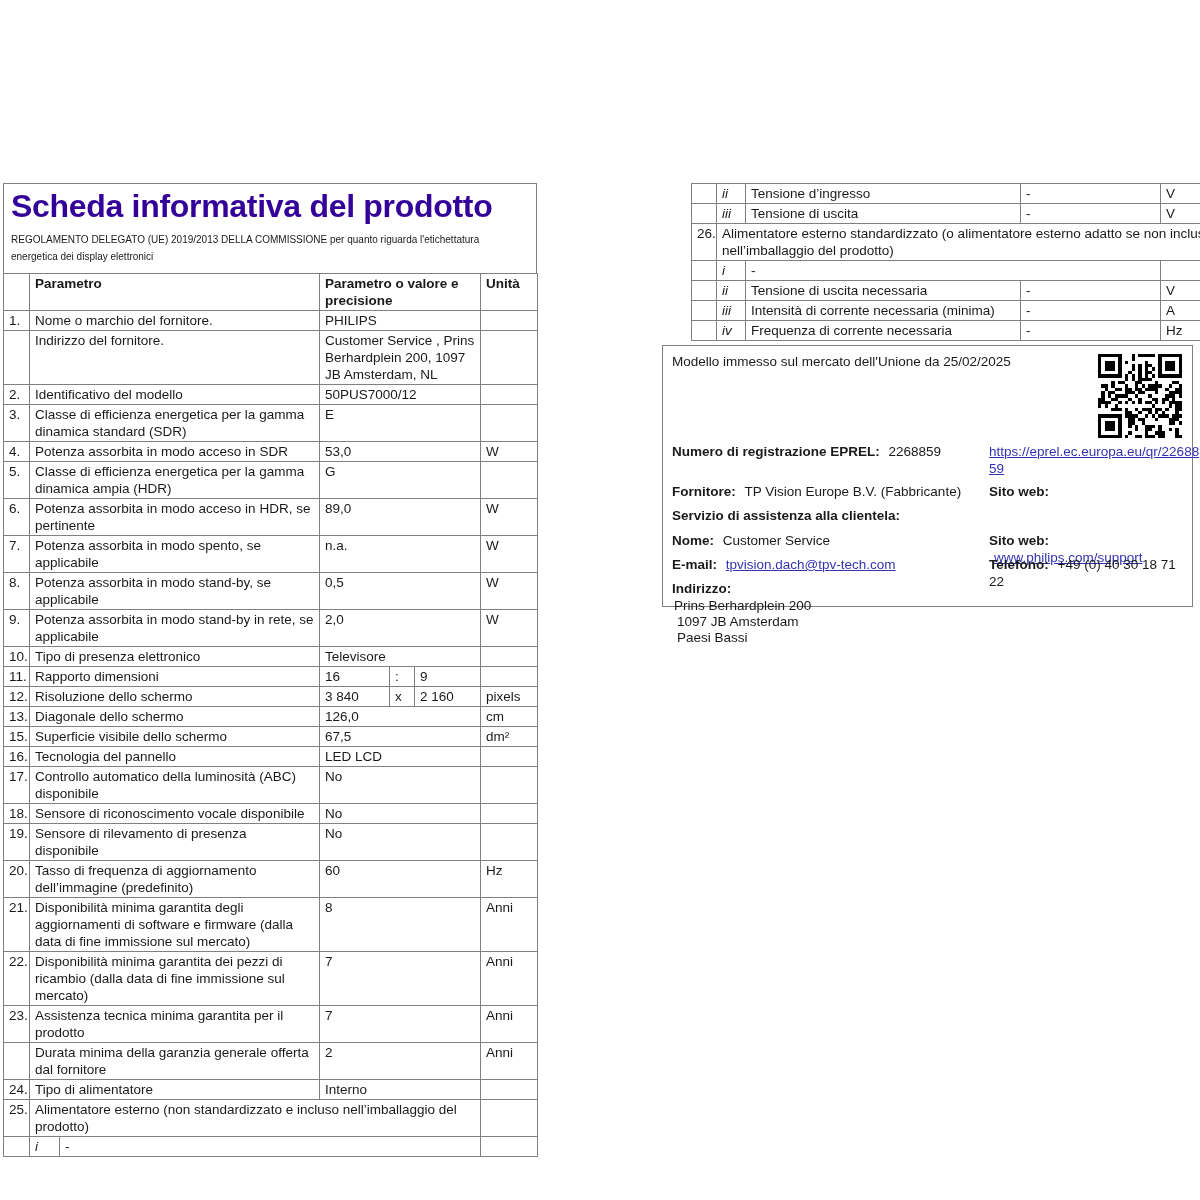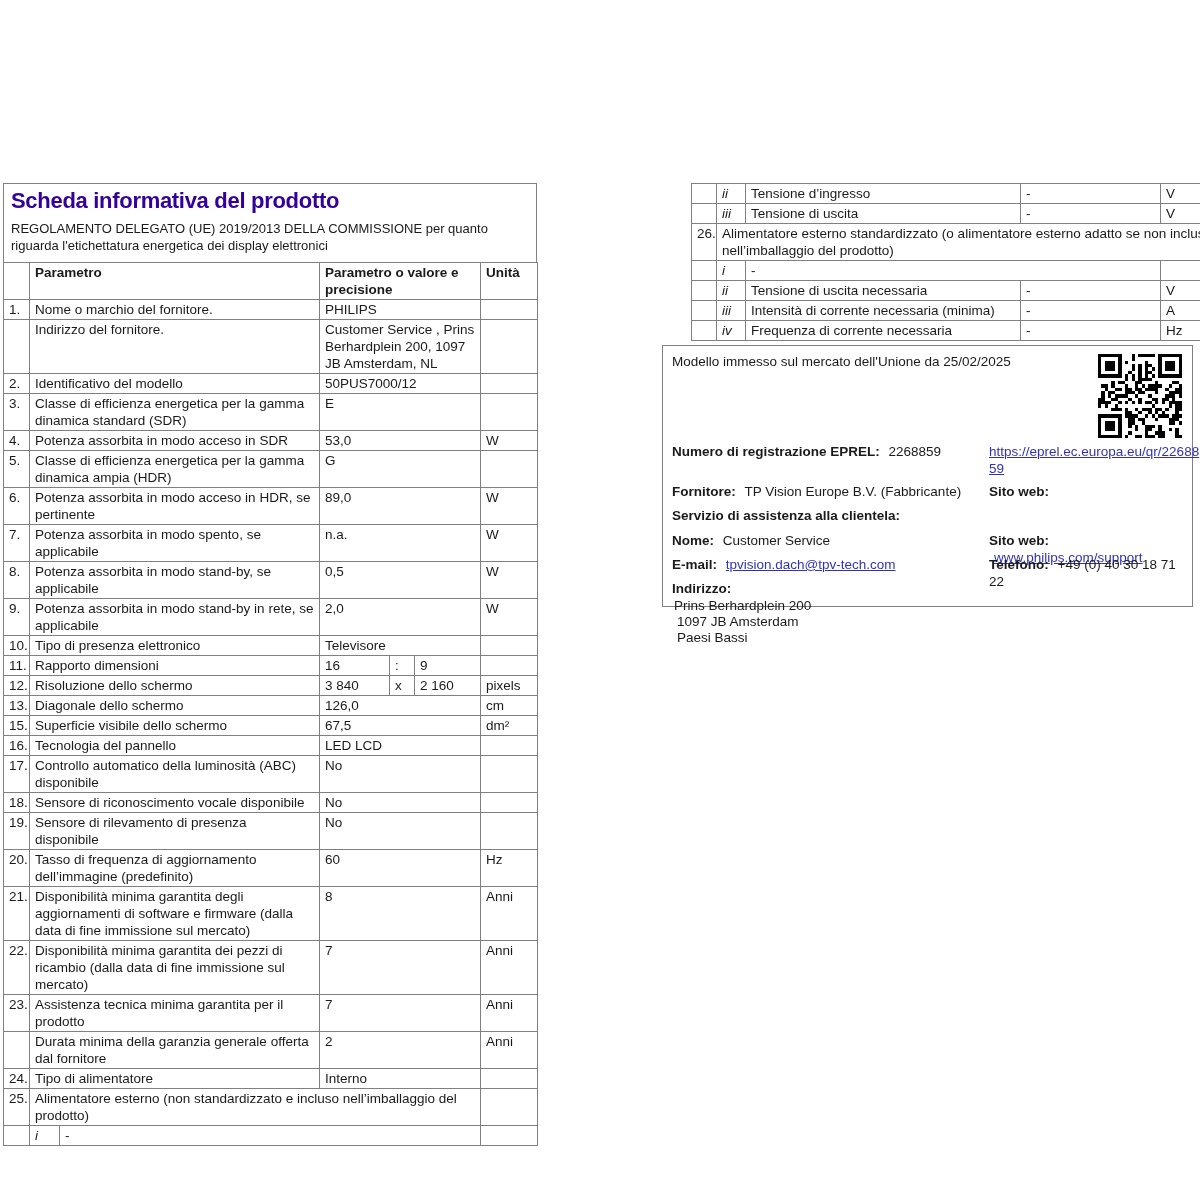--- a/index.html
+++ b/index.html
@@ -2,22 +2,22 @@
 <html><head>
 <meta charset="utf-8">
 <style>
   html,body{margin:0;padding:0;}
   body{
     width:1200px;height:1200px;background:#ffffff;position:relative;
     font-family:"Liberation Sans",sans-serif;color:#1a1a1a;
   }
   .left-panel{position:absolute;left:3px;top:183px;width:534px;}
   .title-block{border:1px solid #808080;border-bottom:0;padding:4px 8px 8px 7px;box-sizing:border-box;}
-  .doc-title{font-size:22px;font-weight:bold;color:#330099;margin:0 0 6px 0;letter-spacing:-0.3px;}
-  .subtitle{font-size:13px;line-height:17px;width:490px;}
+  .doc-title{font-size:32px;font-weight:bold;color:#330099;margin:0 0 6px 0;letter-spacing:-0.3px;}
+  .subtitle{font-size:10px;line-height:17px;width:490px;}
   table.sheet{border-collapse:collapse;table-layout:fixed;font-size:13.5px;}
   table.sheet td,table.sheet th{
     border:1px solid #808080;padding:1px 5px;line-height:17px;
     vertical-align:top;text-align:left;font-weight:normal;box-sizing:border-box;overflow:hidden;
   }
   table.sheet th{font-weight:bold;}
   td.r{text-align:right;}
   td.c{text-align:center;}
   td.i{font-style:italic;}
   .right-table{position:absolute;left:662px;top:183px;padding-left:29px;}

